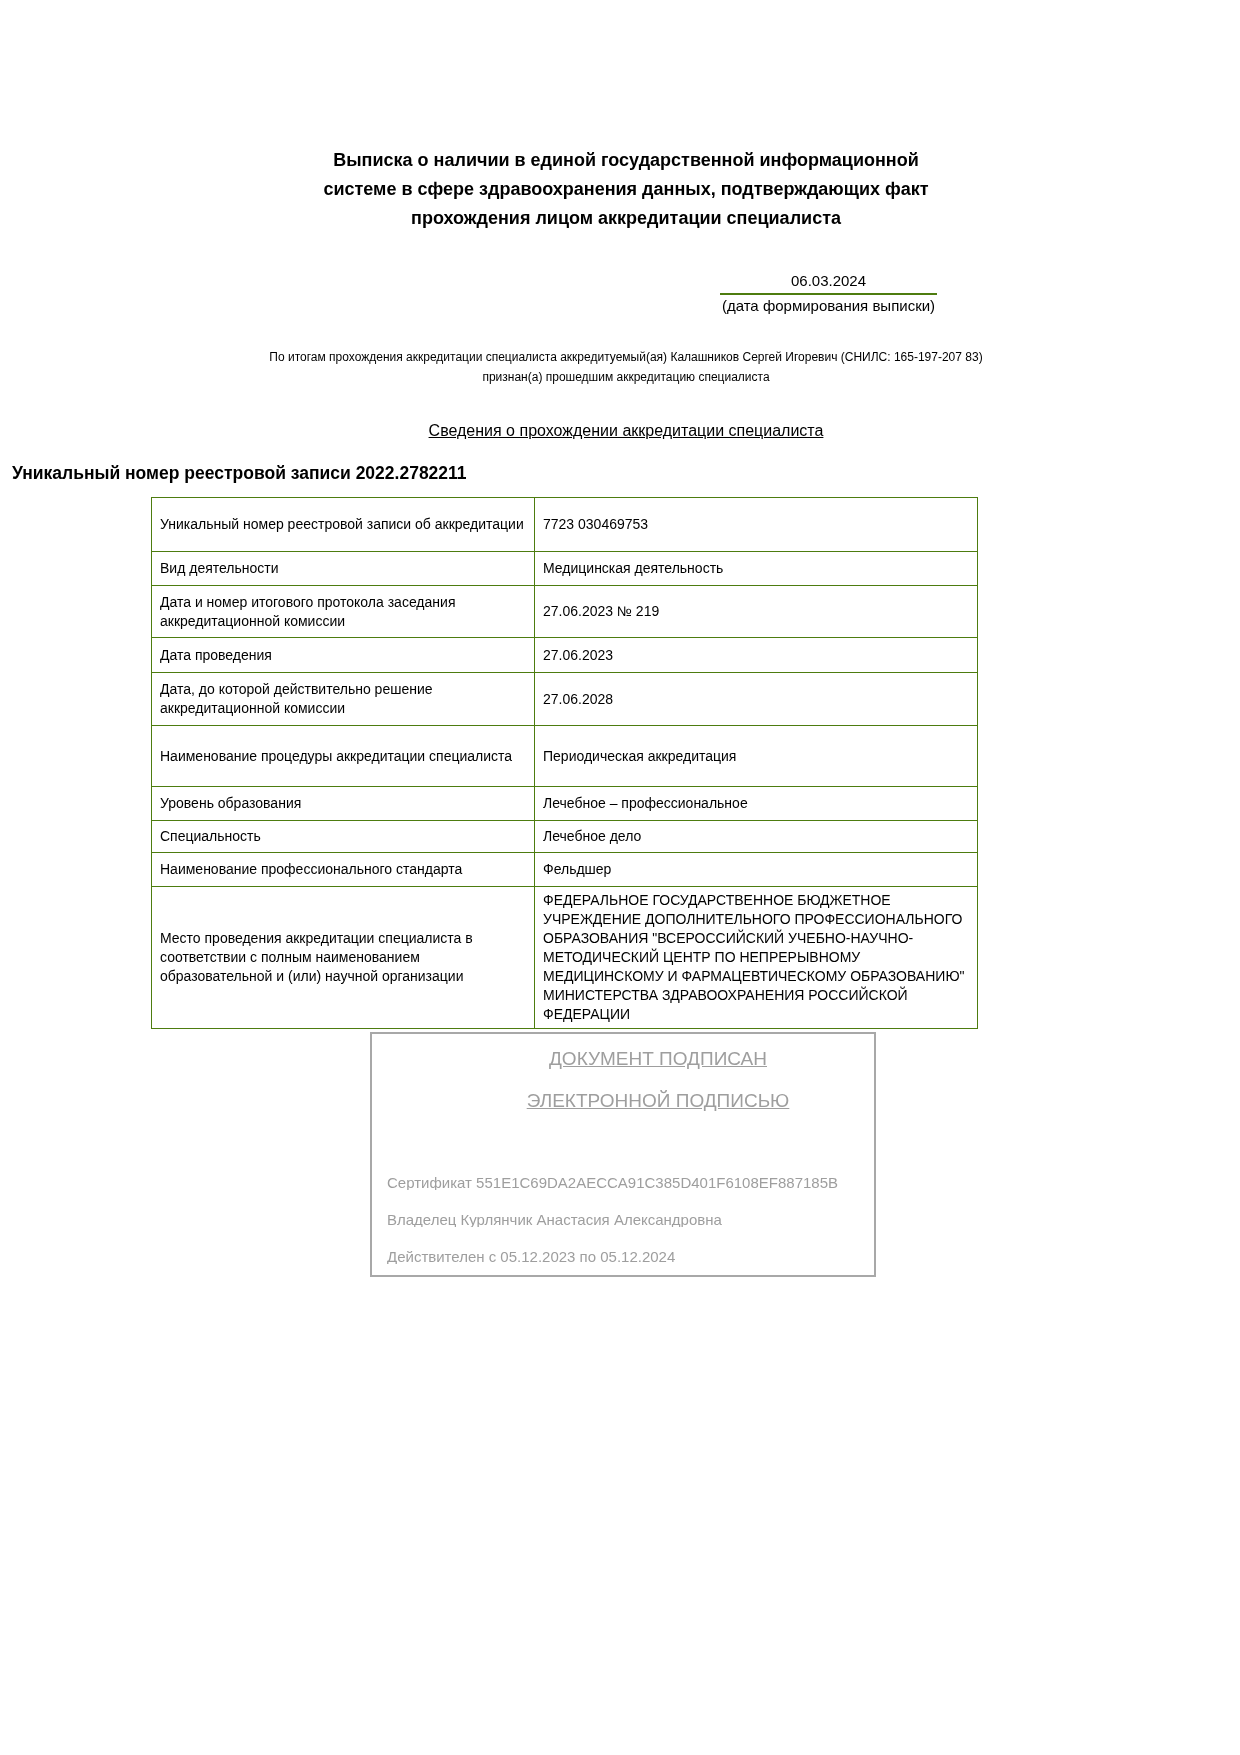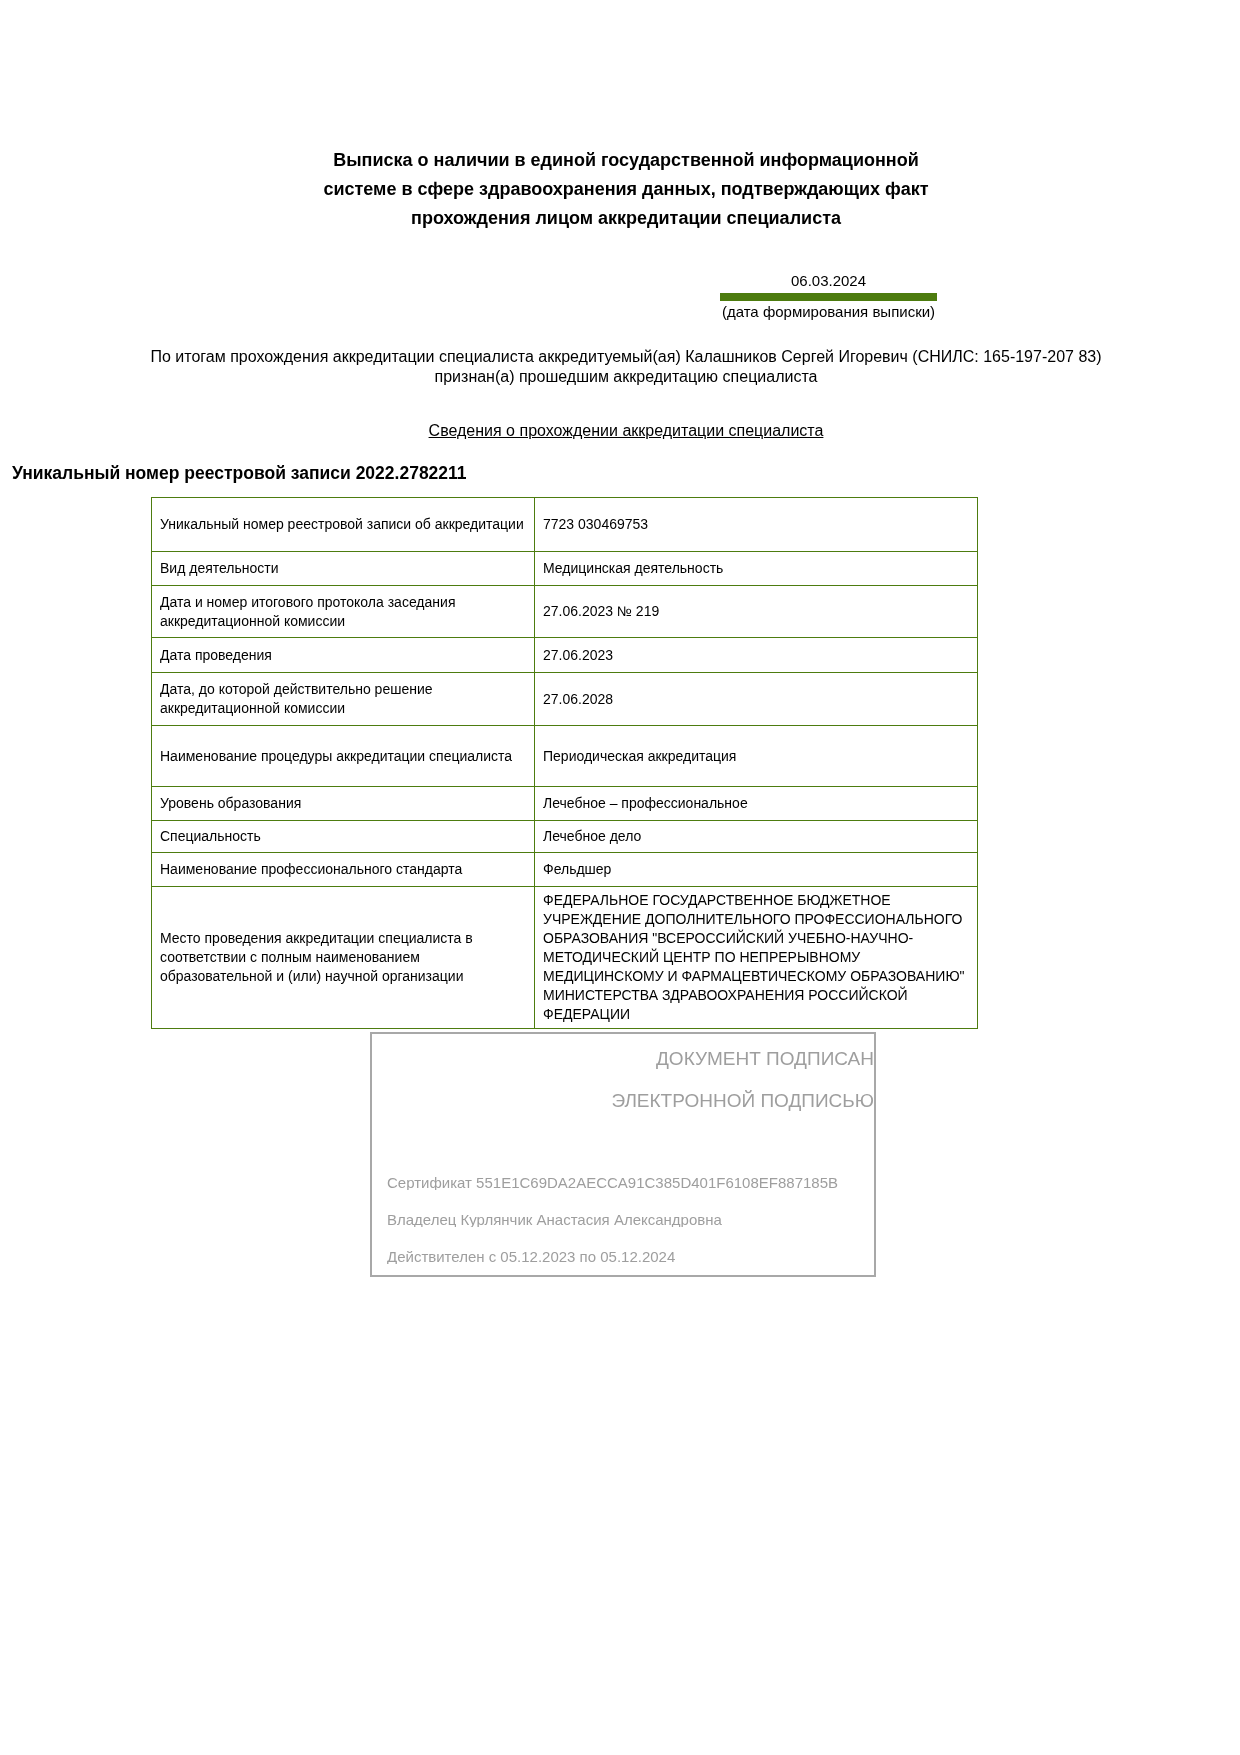--- a/index.html
+++ b/index.html
@@ -18,27 +18,27 @@
     text-align:center;font-size:18px;font-weight:bold;line-height:29px;
   }
   .doc-title div{white-space:nowrap;}
 
   .date-block{
     position:absolute;top:272px;left:706px;width:245px;
     text-align:center;font-size:15px;line-height:18px;
   }
   .date-value{
     display:inline-block;width:217px;padding-bottom:3px;
-    border-bottom:8px solid #4d7c0f;
+    border-bottom:2px solid #4d7c0f;
   }
   .date-caption{margin-top:2px;font-size:15px;}
 
   .intro{
     position:absolute;top:347px;left:12px;width:1228px;
-    text-align:center;font-size:16px;line-height:20px;
+    text-align:center;font-size:12px;line-height:20px;
   }
 
   .section-heading{
     position:absolute;top:422px;left:12px;width:1228px;
     text-align:center;font-size:16px;
   }
   .section-heading span{text-decoration:underline;}
 
   .registry-heading{
     position:absolute;top:463px;left:12px;width:1228px;
@@ -63,22 +63,22 @@
 
   .sig-box{
     position:absolute;top:1032px;left:370px;width:506px;height:245px;
     box-sizing:border-box;
     border:2px solid #a8a8a8;
     color:#9e9e9e;
     background:#ffffff;
   }
   .sig-titles{
     margin:15px 0 0 70px;
-    text-align:right;
-    font-size:19px;line-height:19px;
+    text-align:center;
+    font-size:19px;line-height:19px;text-decoration:underline;
   }
   .sig-title-line1{margin-bottom:23px;}
   .sig-info{
     margin:65px 0 0 15px;
     font-size:15px;line-height:15px;
   }
   .sig-info div{margin-bottom:22px;white-space:nowrap;overflow:hidden;}
 </style>
 </head>
 <body>

